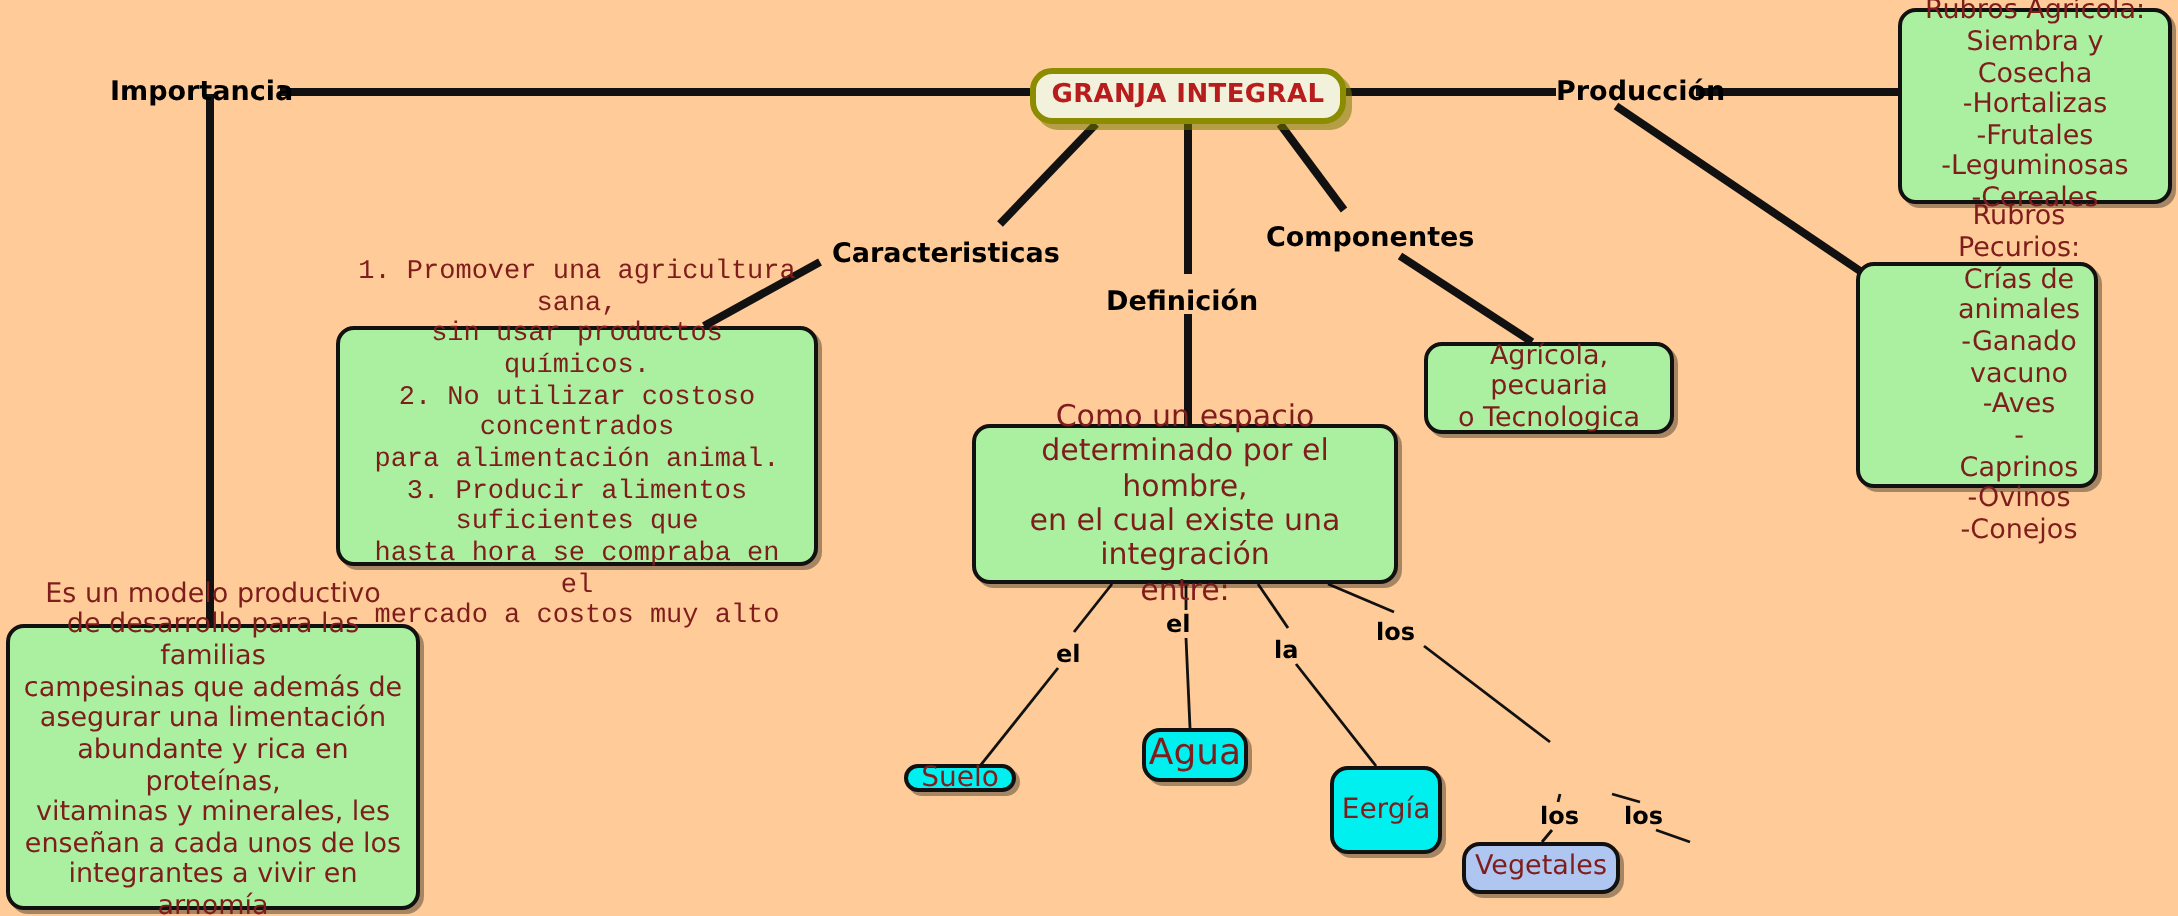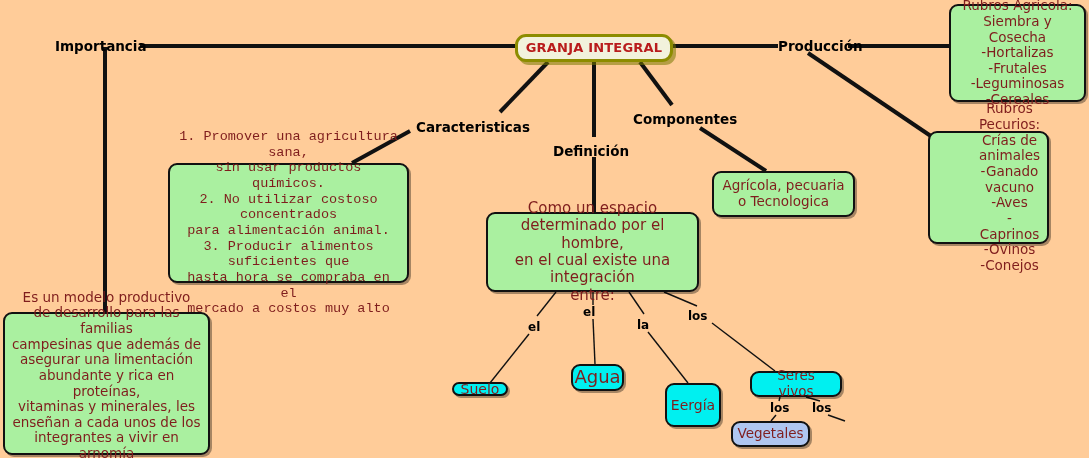--- a/index.html
+++ b/index.html
@@ -52,21 +52,21 @@
   .lbl-big{font-size:13.5px;}
   .lbl-small{font-size:12px;}
 
   
   #n-granja{left:515px;top:34px;width:158px;height:28px;}
   #n-rubros-agricola{left:949px;top:4px;width:137px;height:98px;font-size:13.5px;}
   #n-rubros-pecurios{left:928px;top:131px;width:121px;height:113px;font-size:13.5px;padding-left:48px;}
   #n-caracteristicas{left:168px;top:163px;width:241px;height:120px;font-size:13.5px;}
   #n-importancia{left:3px;top:312px;width:207px;height:143px;font-size:13.5px;}
   #n-definicion{left:486px;top:212px;width:213px;height:80px;font-size:15px;}
-  #n-componentes{left:712px;top:171px;width:143px;height:46px;font-size:13.5px;}
+  #n-componentes{left:712px;top:171px;width:125px;height:46px;font-size:13.5px;}
   #n-suelo{left:452px;top:382px;width:56px;height:14px;font-size:14px;}
   #n-agua{left:571px;top:364px;width:53px;height:27px;font-size:18px;}
   #n-energia{left:665px;top:383px;width:56px;height:44px;font-size:14px;}
   #n-seres-vivos{left:750px;top:371px;width:92px;height:26px;font-size:13.5px;}
   #n-vegetales{left:731px;top:421px;width:79px;height:26px;font-size:13.5px;}
   #n-animales{left:823px;top:421px;width:79px;height:26px;font-size:13.5px;}
 
   
   #l-importancia{left:55px;top:38px;}
   #l-produccion{left:778px;top:38px;}
@@ -169,17 +169,16 @@
   <div class="node green shadow" id="n-definicion" style="white-space:pre-line;">Como un espacio
 determinado por el hombre,
 en el cual existe una integración
 entre:</div>
   <div class="node green shadow" id="n-componentes" style="white-space:pre-line;">Agrícola, pecuaria
 o Tecnologica</div>
 
   <div class="node cyan shadow" id="n-suelo">Suelo</div>
   <div class="node cyan shadow" id="n-agua">Agua</div>
   <div class="node cyan shadow" id="n-energia">Eergía</div>
-  <div class="node cyan shadow" id="n-seres-vivos">Seres vivos</div>
 
   <div class="node periwinkle shadow" id="n-vegetales">Vegetales</div>
 
 </div>
 
 </body></html>

